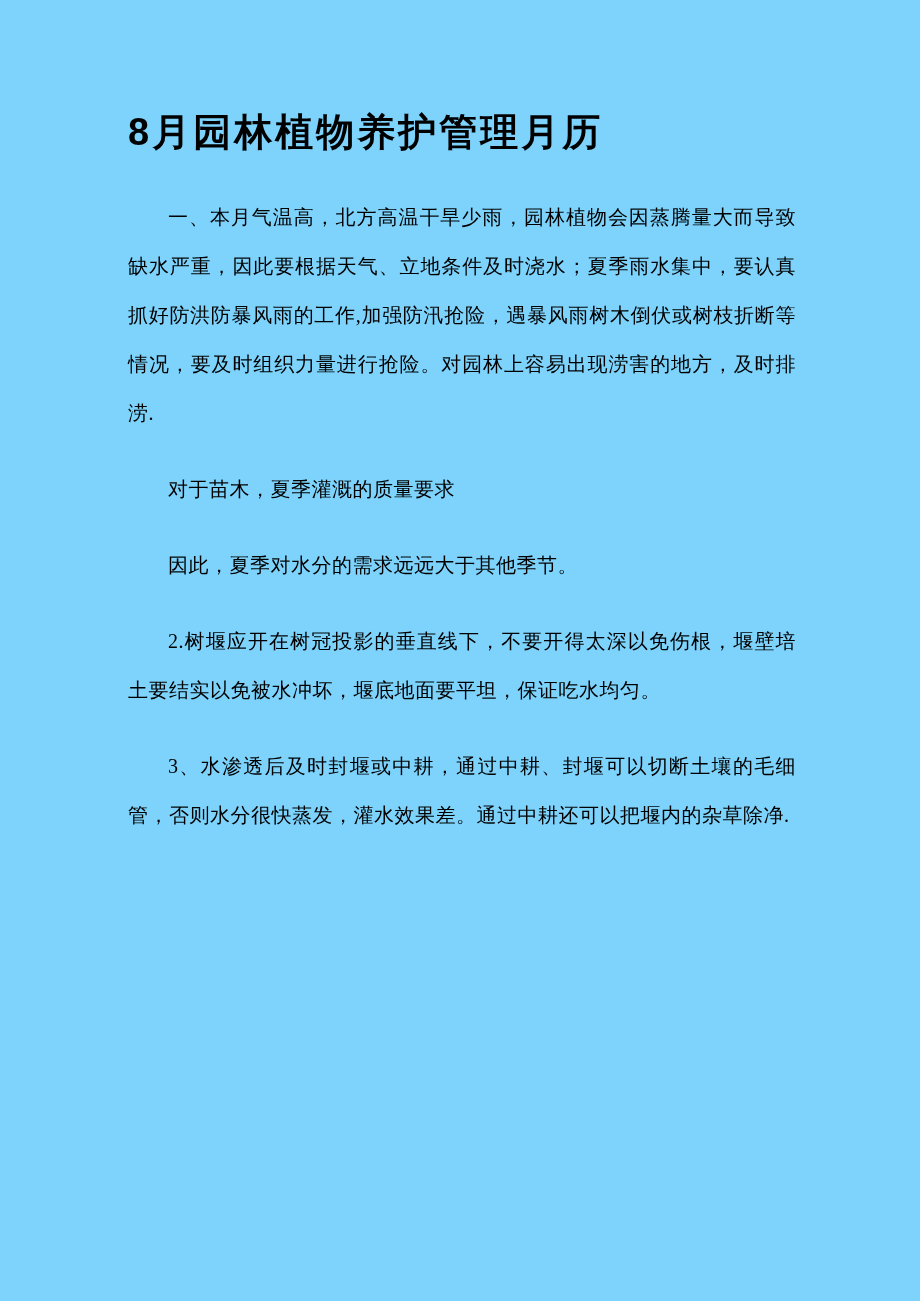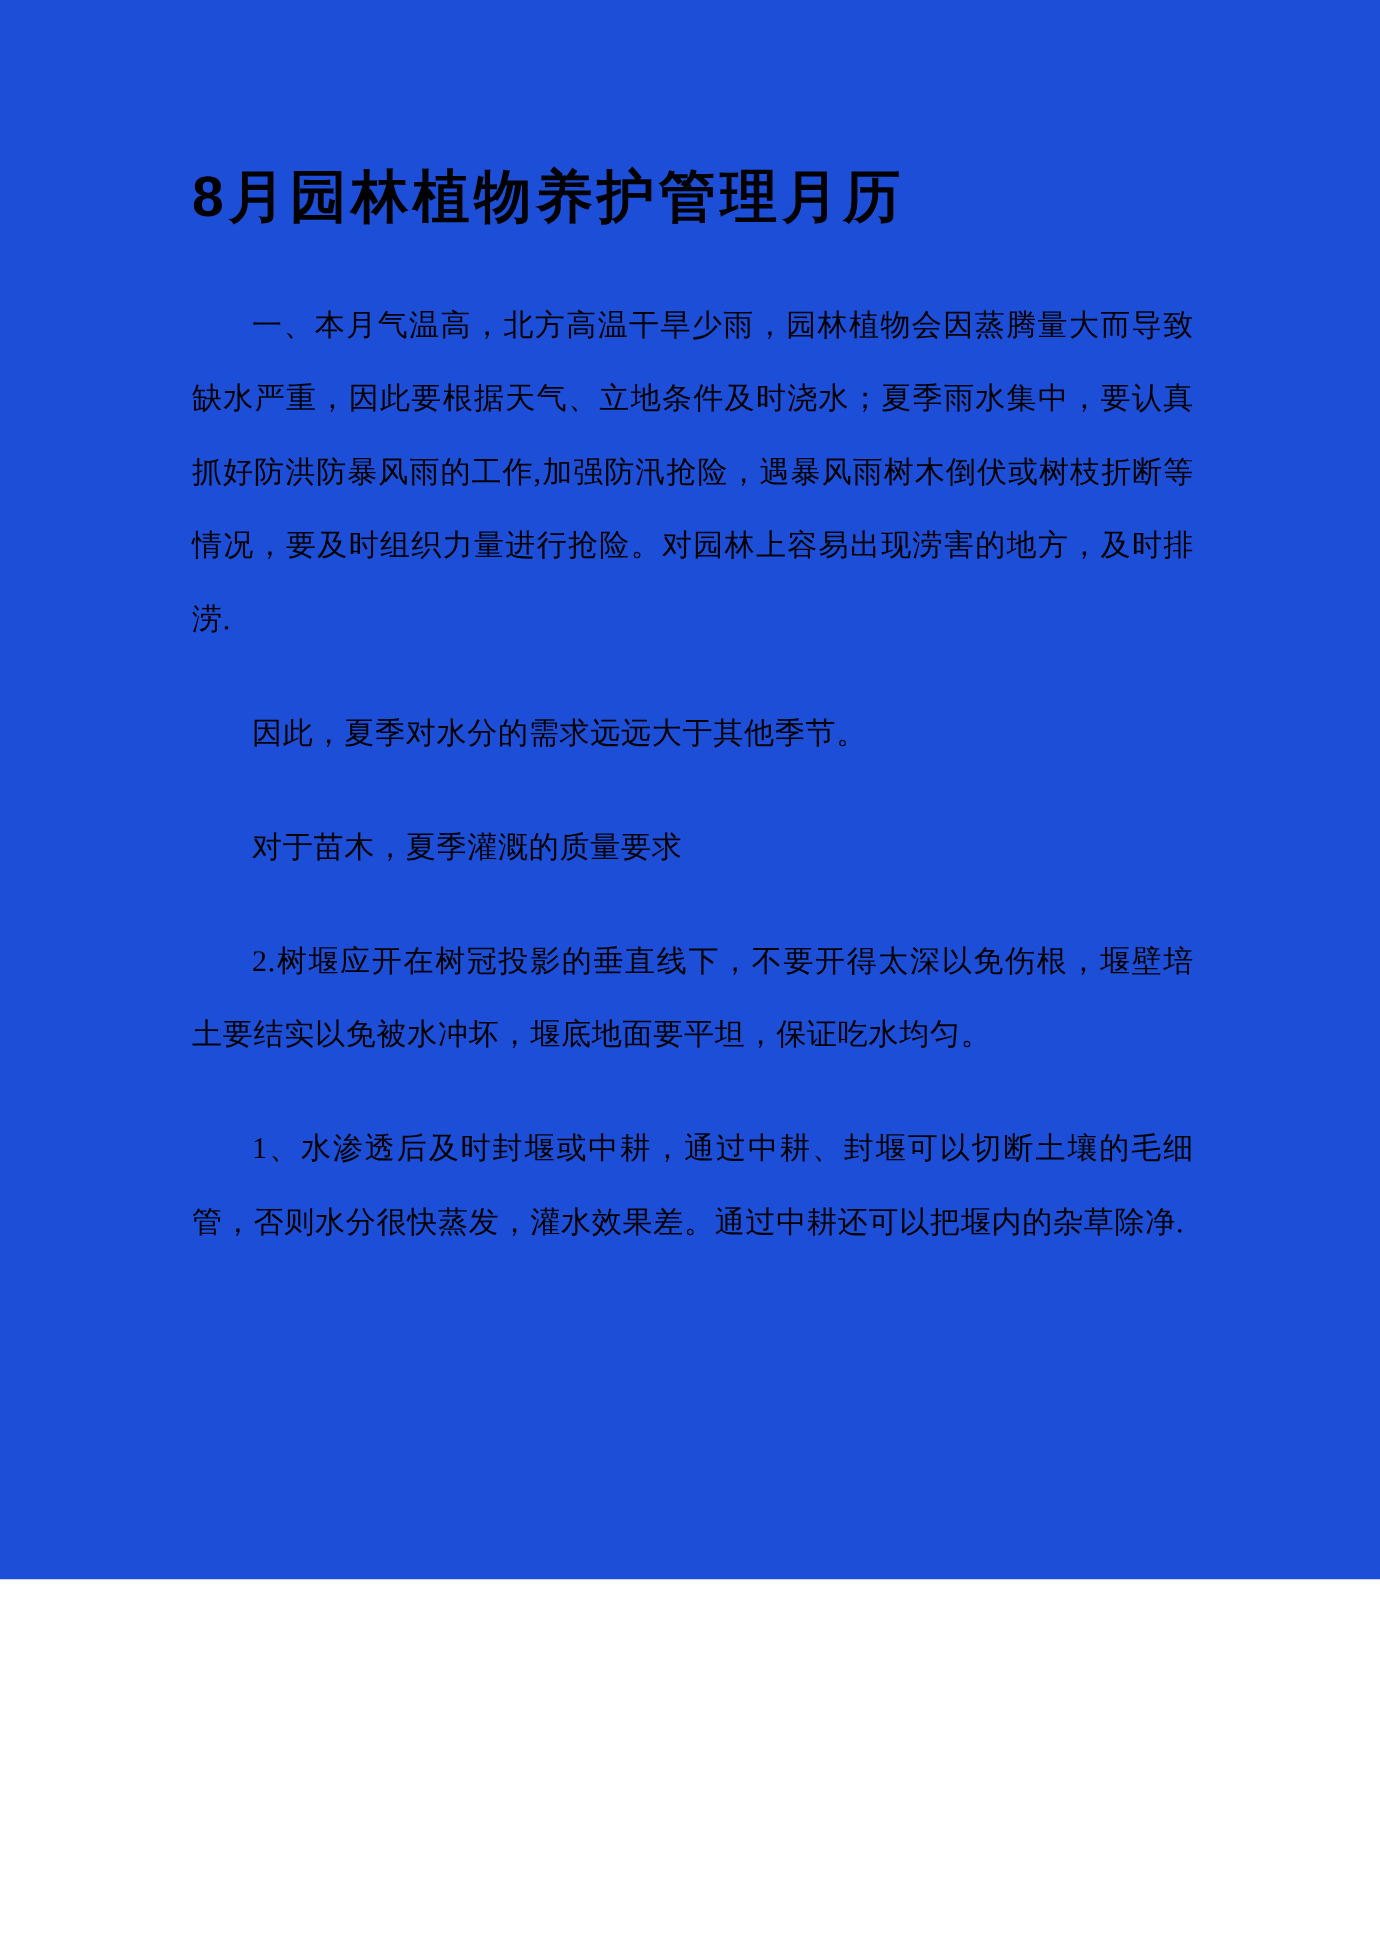--- a/index.html
+++ b/index.html
@@ -9,23 +9,23 @@
   }
 
   body {
     font-family: "Liberation Sans", sans-serif;
     color: #000000;
   }
 
   .page {
     position: relative;
     width: 920px;
-    height: 1053px;
+    height: 1301px;
     margin: 0 auto;
-    background: #1d4ed8;
+    background: #7dd3fc;
     overflow: hidden;
   }
 
   .content {
     padding: 108px 124px 40px 128px;
   }
 
   .doc-title {
     font-family: "Liberation Sans", sans-serif;
     font-size: 38px;
@@ -60,23 +60,23 @@
 <body>
 
 <div class="page">
   <div class="content">
 
     <h1 class="doc-title">8月园林植物养护管理月历</h1>
 
     <p class="doc-paragraph first">一、本月气温高，北方高温干旱少雨，园林植物会因蒸腾量大而导致缺水严重，因此要根据天气、立地条件及时浇水；夏季雨水集中，要认真抓好防洪防暴风雨的工作,加强防汛抢险，遇暴风雨树木倒伏或树枝折断等情况，要及时组织力量进行抢险。对园林上容易出现涝害的地方，及时排涝.</p>
 
 
+    <p class="doc-paragraph">对于苗木，夏季灌溉的质量要求</p>
+
     <p class="doc-paragraph">因此，夏季对水分的需求远远大于其他季节。</p>
-
-    <p class="doc-paragraph">对于苗木，夏季灌溉的质量要求</p>
 
     <p class="doc-paragraph">2.树堰应开在树冠投影的垂直线下，不要开得太深以免伤根，堰壁培土要结实以免被水冲坏，堰底地面要平坦，保证吃水均匀。</p>
 
 
-    <p class="doc-paragraph">1、水渗透后及时封堰或中耕，通过中耕、封堰可以切断土壤的毛细管，否则水分很快蒸发，灌水效果差。通过中耕还可以把堰内的杂草除净.</p>
+    <p class="doc-paragraph">3、水渗透后及时封堰或中耕，通过中耕、封堰可以切断土壤的毛细管，否则水分很快蒸发，灌水效果差。通过中耕还可以把堰内的杂草除净.</p>
 
   </div>
 </div>
 
 </body></html>

